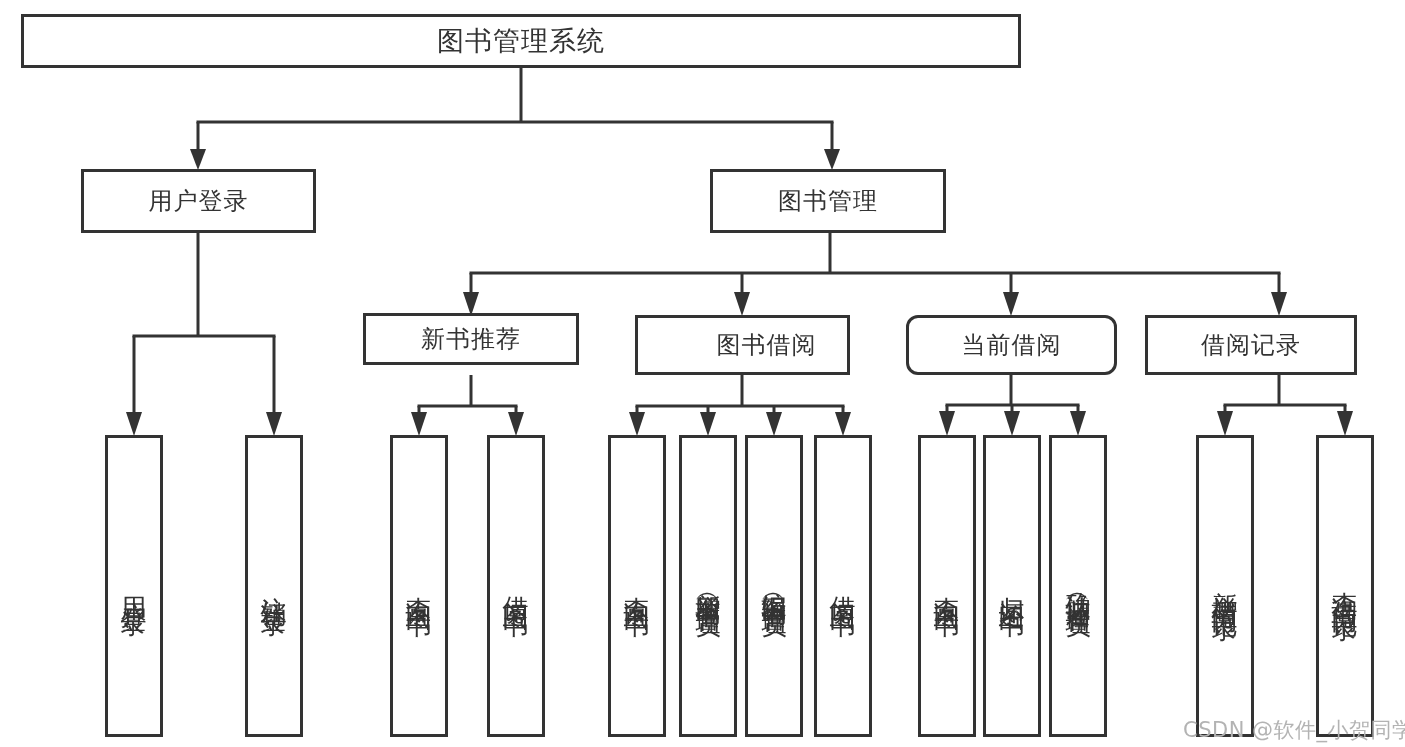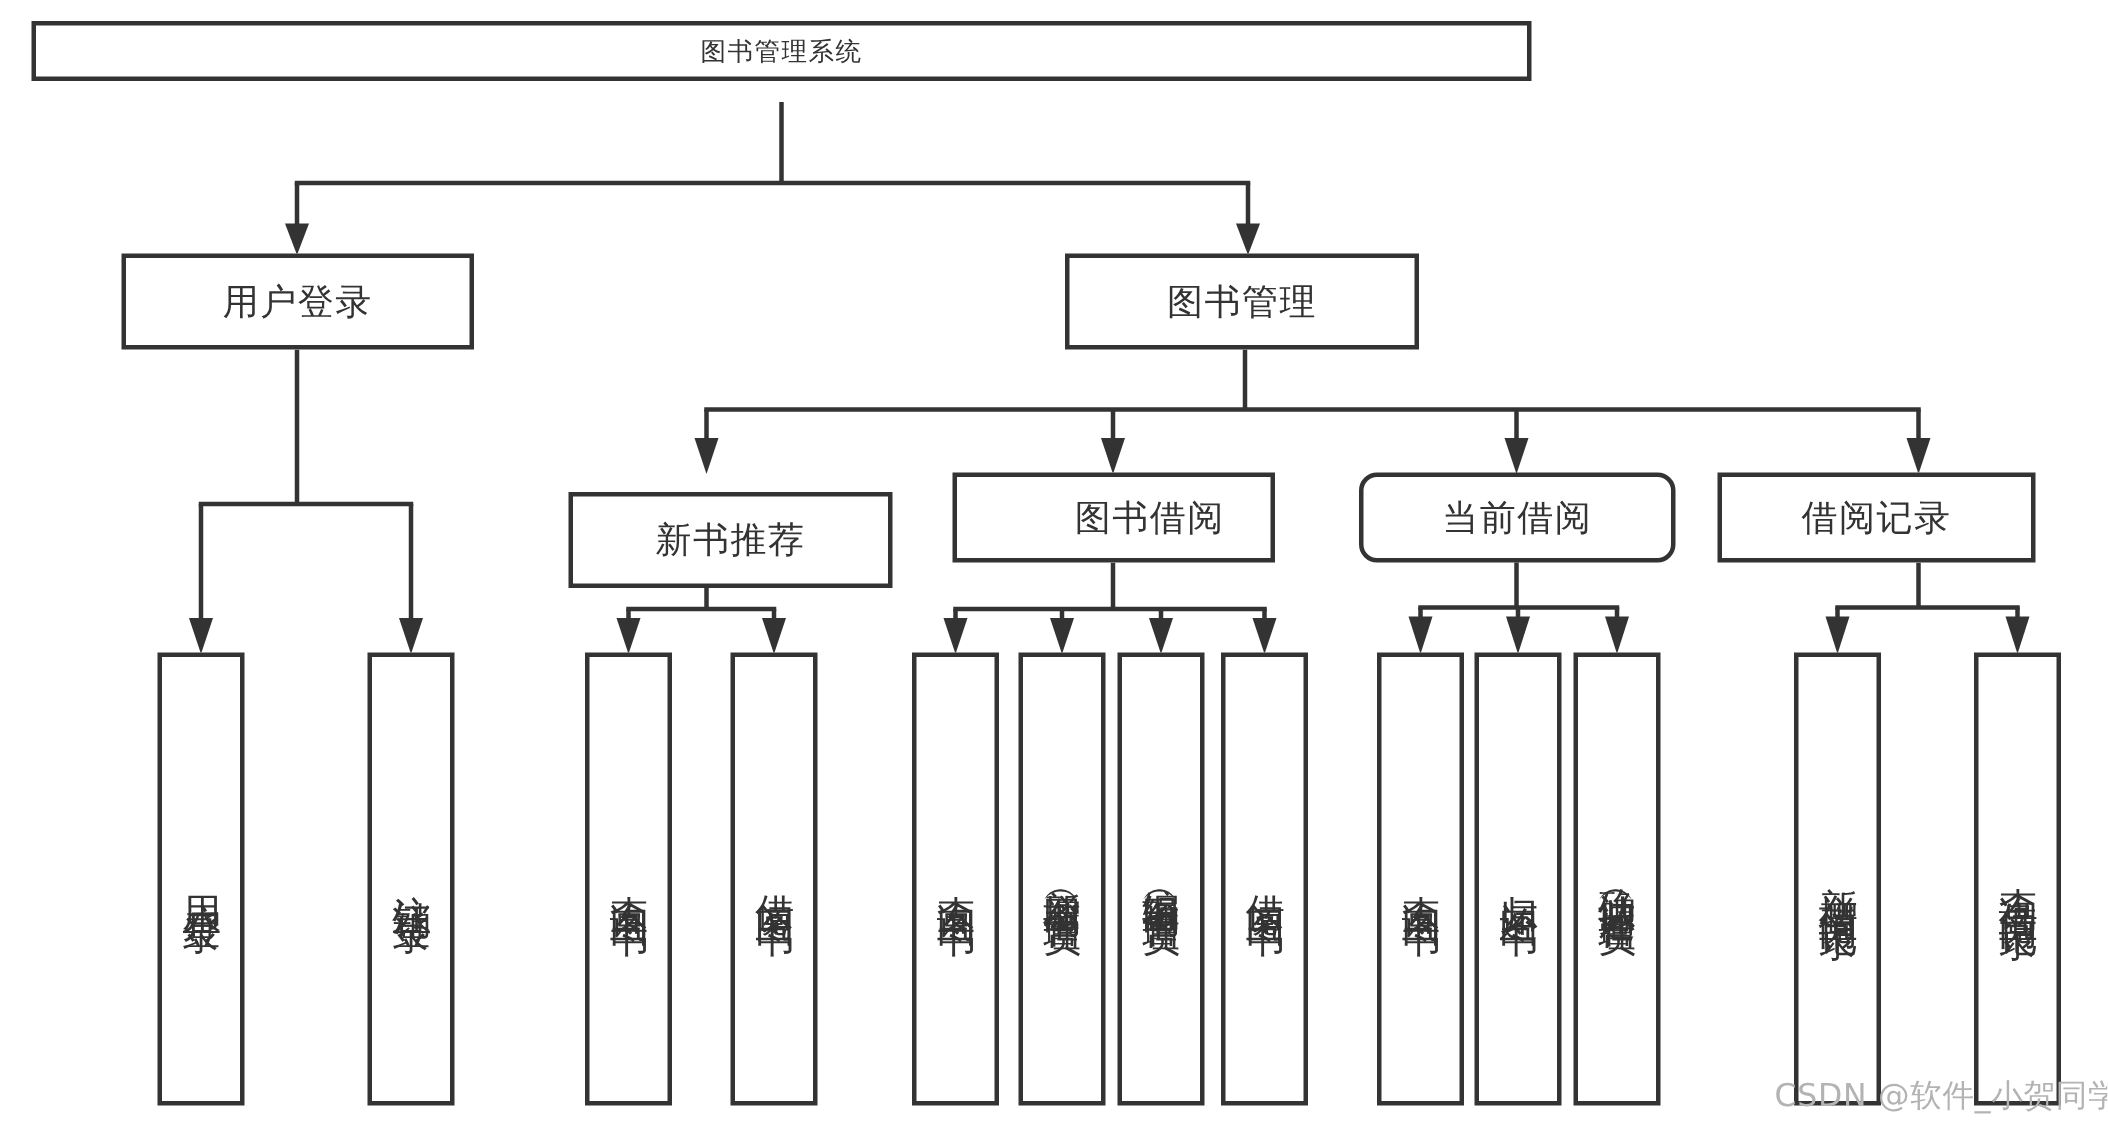--- a/index.html
+++ b/index.html
@@ -26,24 +26,24 @@
     border: 3px solid #333333;
     display: flex;
     align-items: center;
     justify-content: center;
     color: #333333;
     text-align: center;
   }
 
   .node.h { font-size: 24px; letter-spacing: 1px; }
 
-  .node.root   { left: 21px;   top: 14px;  width: 1000px; height: 40px; font-size: 17px; }
+  .node.root   { left: 21px;   top: 14px;  width: 1000px; height: 54px; font-size: 27px; }
   .node.l2-0   { left: 81px;   top: 169px; width: 235px;  height: 64px; }
   .node.l2-1   { left: 710px;  top: 169px; width: 236px;  height: 64px; }
-  .node.l3-0   { left: 363px;  top: 328px; width: 216px;  height: 64px; margin-left: 16px; }
+  .node.l3-0   { left: 363px;  top: 313px; width: 216px;  height: 52px; }
   .node.l3-1   { left: 635px;  top: 315px; width: 215px;  height: 60px; padding-left: 48px; }
   .node.l3-2   { left: 906px;  top: 315px; width: 211px;  height: 60px; border-radius: 12px; }
   .node.l3-3   { left: 1145px; top: 315px; width: 212px;  height: 60px; }
 
   .node.leaf {
     top: 435px;
     width: 58px;
     height: 302px;
   }
   .vtext {

